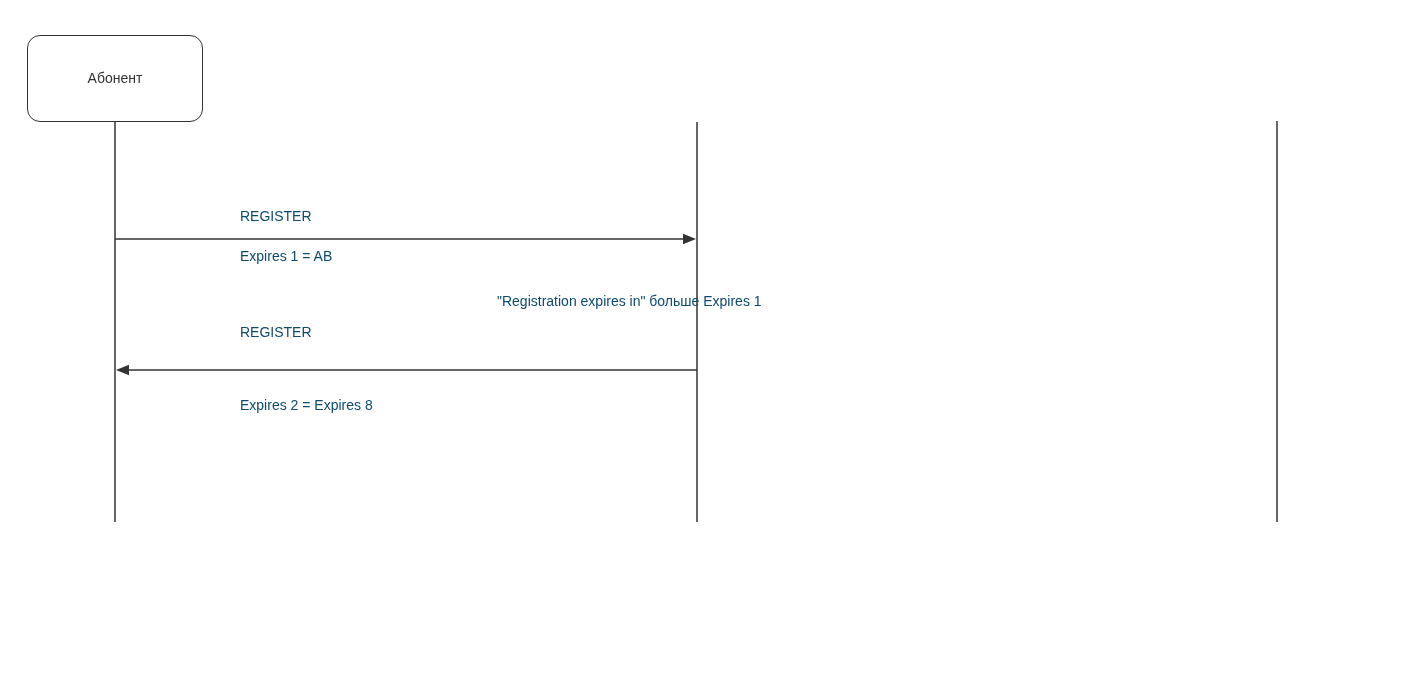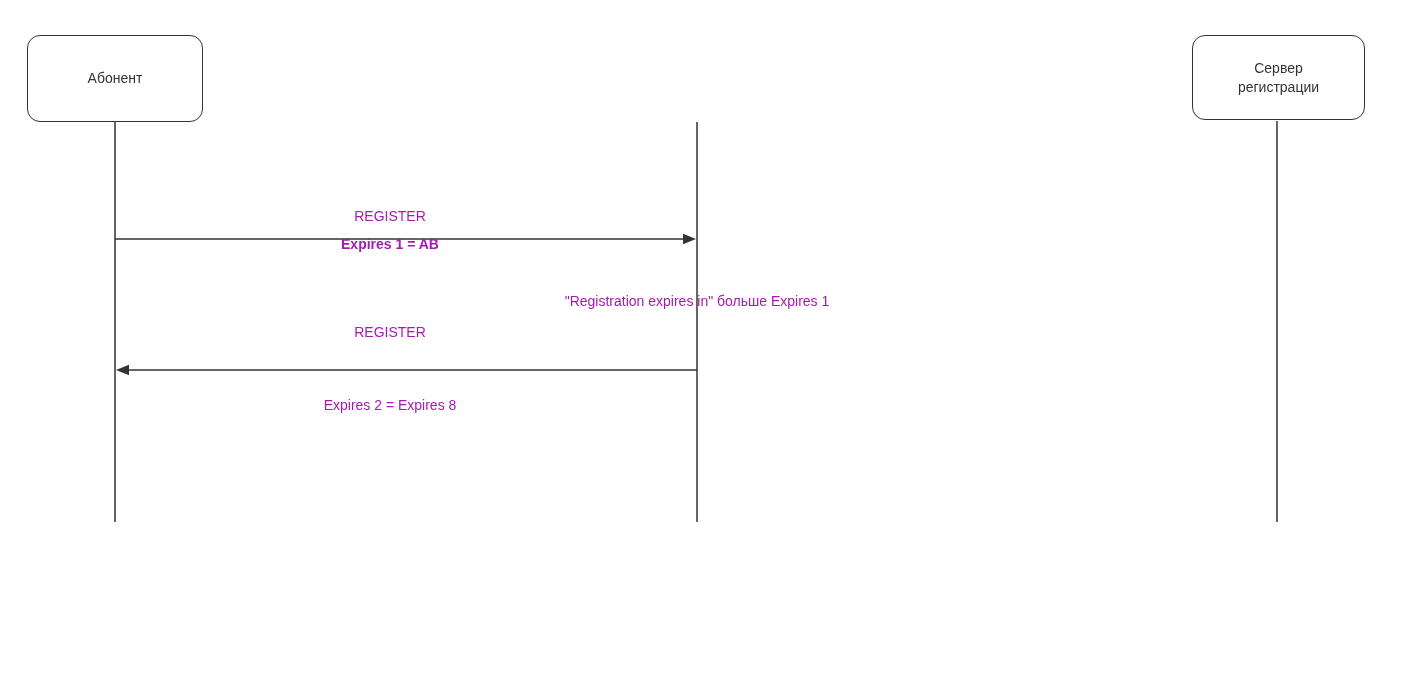--- a/index.html
+++ b/index.html
@@ -36,28 +36,28 @@
     color: #333333;
     white-space: pre-line;
   }
   .actor-box.subscriber { left: 27px;  top: 35px; width: 176px; height: 87px; }
   .actor-box.esbc       { left: 608px; top: 36px; width: 177px; height: 86px; }
   .actor-box.regserver  { left: 1192px; top: 35px; width: 173px; height: 85px; }
 
   .msg-label {
     position: absolute;
     width: 300px;
-    text-align: center;
+    text-align: left;
     font-size: 14px;
     line-height: 17px;
-    color: #a21caf;
+    color: #0c4a6e;
     white-space: nowrap;
   }
   .lbl-msg1      { left: 240px; top: 208px; }
-  .lbl-msg1-sub  { left: 240px; top: 236px; font-weight: bold; }
+  .lbl-msg1-sub  { left: 240px; top: 248px; }
   .lbl-note      { left: 497px; top: 293px; width: 400px; }
   .lbl-msg2      { left: 240px; top: 324px; }
   .lbl-msg2-sub  { left: 240px; top: 397px; }
 </style>
 </head>
 <body>
 
 <div id="canvas">
 
   <svg id="wires" width="1403" height="691" viewBox="0 0 1403 691">
@@ -75,24 +75,20 @@
       <line x1="697" y1="370" x2="128" y2="370" stroke="#333333" stroke-width="1.5"></line>
       <polygon points="116,370 129,364.8 129,375.2" fill="#333333"></polygon>
     </g>
   </svg>
 
   <div class="actor-box subscriber">
     <span>Абонент</span>
   </div>
 
 
-  <div class="actor-box regserver">
-    <span>Сервер
-регистрации</span>
-  </div>
 
   <div class="msg-label lbl-msg1">REGISTER</div>
 
   <div class="msg-label lbl-msg1-sub">Expires 1 = AB</div>
 
   <div class="msg-label lbl-note">"Registration expires in" больше Expires 1</div>
 
   <div class="msg-label lbl-msg2">REGISTER</div>
 
   <div class="msg-label lbl-msg2-sub">Expires 2 = Expires 8</div>

